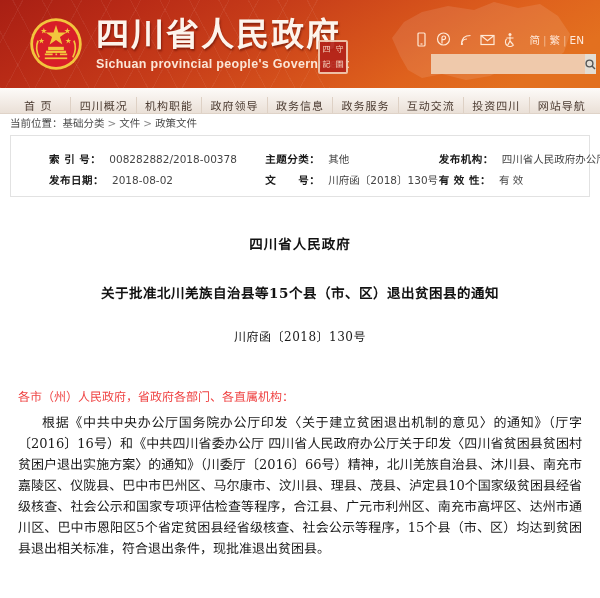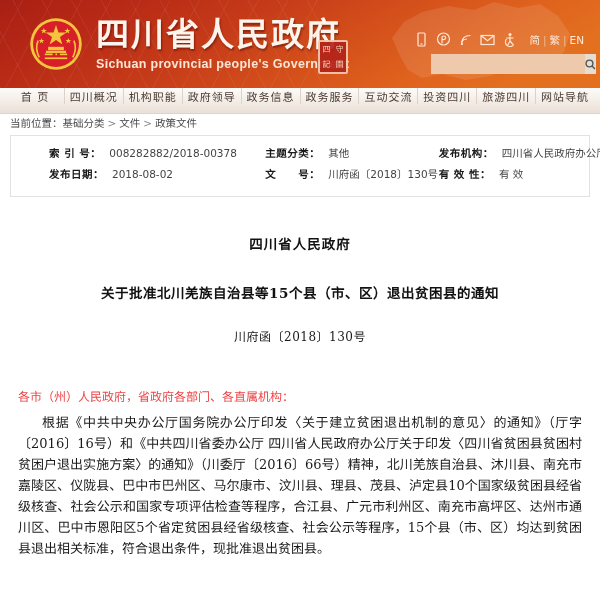--- a/index.html
+++ b/index.html
@@ -158,21 +158,21 @@
     justify-content: center;
     color: #555;
   }
 
   
   .nav {
     height: 26px;
     background: linear-gradient(180deg, #fdfbf9 0%, #f3ece6 55%, #eae0d7 100%);
     border-bottom: 1px solid #dfd3c8;
     display: flex;
-    align-items: flex-start;
+    align-items: flex-end;
     padding: 0 6px;
   }
   .nav-item {
     flex: 1;
     display: flex;
     align-items: center;
     justify-content: center;
     font-size: 11px;
     color: #4a3a30;
     border-right: 1px solid #ded1c5;
@@ -195,21 +195,21 @@
   .breadcrumb .sep { color: #888; padding: 0 3px; }
 
   
   .meta-box {
     margin: 0 10px;
     border: 1px solid #e2e2e2;
     padding: 9px 0;
   }
   .meta-row {
     display: flex;
-    align-items: flex-start;
+    align-items: flex-end;
     height: 21px;
   }
   .meta-cell {
     display: flex;
     align-items: baseline;
     font-size: 10.5px;
     font-family: "DejaVu Sans", sans-serif;
     white-space: nowrap;
   }
   .meta-cell.c1 { width: 44%; padding-left: 38px; }
@@ -372,21 +372,20 @@
 
 <div class="nav">
   <div class="nav-item">首 页</div>
   <div class="nav-item">四川概况</div>
   <div class="nav-item">机构职能</div>
   <div class="nav-item">政府领导</div>
   <div class="nav-item">政务信息</div>
   <div class="nav-item">政务服务</div>
   <div class="nav-item">互动交流</div>
   <div class="nav-item">投资四川</div>
-  <div class="nav-item">旅游四川</div>
   <div class="nav-item">网站导航</div>
 </div>
 
 <div class="breadcrumb">
   <span>当前位置：</span><a>基础分类</a><span class="sep">&gt;</span><a>文件</a><span class="sep">&gt;</span><a>政策文件</a>
 </div>
 
 <div class="meta-box">
   <div class="meta-row">
     <div class="meta-cell c1">

